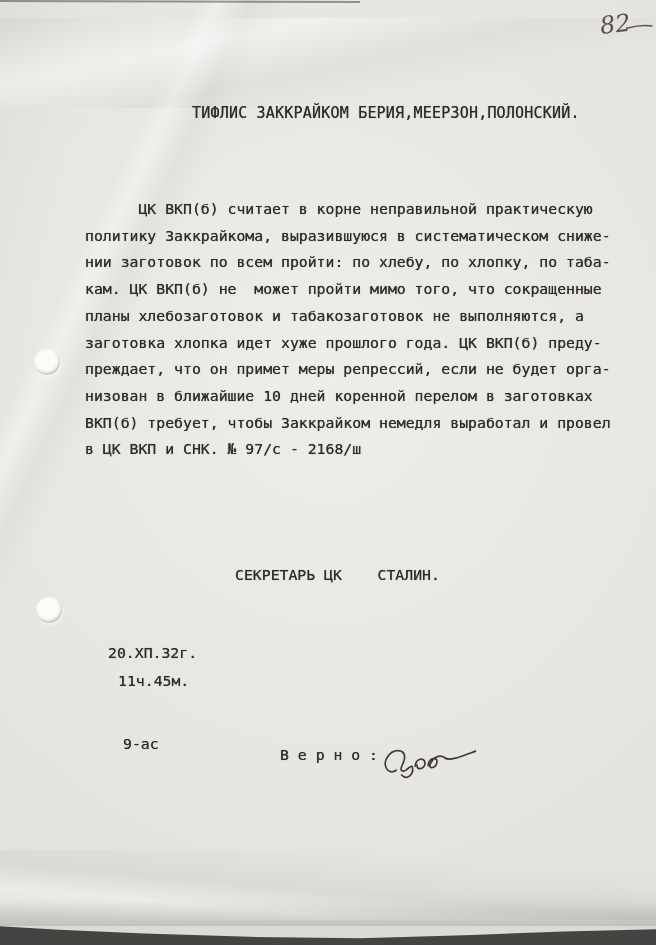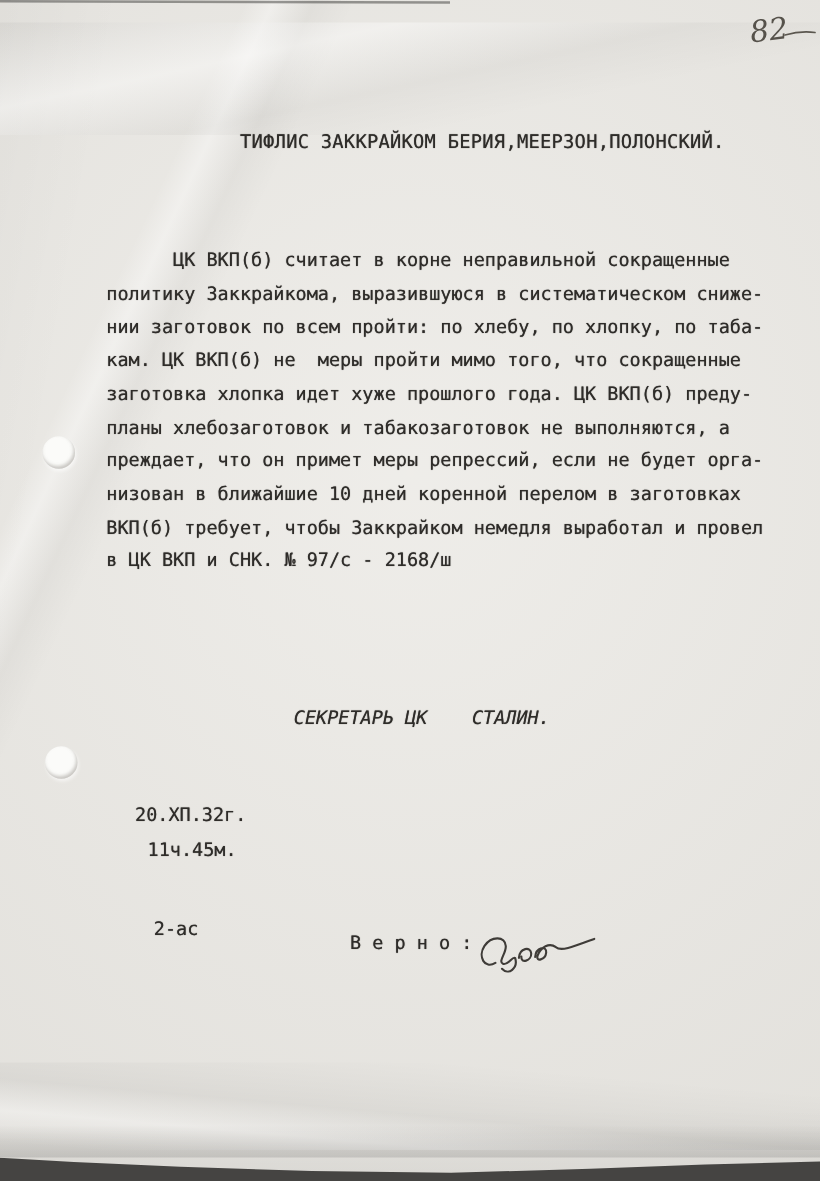--- a/index.html
+++ b/index.html
@@ -32,21 +32,21 @@
     background:rgba(40,40,38,.45);transform:rotate(.15deg);transform-origin:left top;}
   .bottom-band{position:absolute;left:0;top:921px;width:656px;height:24px;background:var(--edge);
     clip-path:polygon(0 22%, 9% 36%, 22% 52%, 38% 66%, 55% 72%, 72% 58%, 86% 44%, 100% 34%, 100% 100%, 0 100%);}
   .bottom-shade{position:absolute;left:0;top:900px;width:656px;height:26px;
     background:linear-gradient(0deg, rgba(0,0,0,.12), rgba(0,0,0,0));}
 
   .typed{white-space:pre;text-shadow:0 0 .7px rgba(35,33,30,.8);}
   .header-line{position:absolute;left:192px;top:104px;font-size:15px;letter-spacing:.2px;}
   .body-block{position:absolute;left:85px;top:196px;width:545px;font-size:14.8px;line-height:26.7px;}
   .body-block .line{white-space:pre;text-shadow:0 0 .7px rgba(35,33,30,.8);}
-  .secretary-line{position:absolute;left:235px;top:566px;font-size:14.8px;font-style:italic;}
+  .secretary-line{position:absolute;left:235px;top:566px;font-size:14.8px;}
   .date-line{position:absolute;left:108px;top:644px;font-size:14.8px;}
   .time-line{position:absolute;left:118px;top:672px;font-size:14.8px;}
   .verno-row{position:absolute;left:280px;top:706px;font-size:14.8px;display:flex;align-items:flex-start;margin-top:40px;}
   .ref-line{position:absolute;left:123px;top:735px;font-size:14.8px;}
 
   .sig-svg{margin-left:2px;margin-top:-4px;transform:rotate(-3deg);}
   .pagenum-svg{position:absolute;left:595px;top:8px;}
 
   .hole{position:absolute;width:26px;height:26px;border-radius:50%;
     background:radial-gradient(circle at 45% 40%, #fbfbf9 55%, #f1efec 75%, rgba(200,198,192,.6) 100%);
@@ -64,26 +64,26 @@
   <div class="top-edge-line"></div>
 
   <svg class="pagenum-svg" width="58" height="40" viewBox="0 0 58 40">
     <text x="6" y="26" transform="rotate(-7 6 26)" font-family="DejaVu Serif, serif" font-style="italic" font-size="24" fill="#56524b">82</text>
     <path d="M33 20 C40 18 50 17 57 18" stroke="#5b574f" stroke-width="1.4" fill="none" stroke-linecap="round"></path>
   </svg>
 
   <div class="typed header-line">ТИФЛИС ЗАККРАЙКОМ БЕРИЯ,МЕЕРЗОН,ПОЛОНСКИЙ.</div>
 
   <div class="body-block">
-      <div class="line">      ЦК ВКП(б) считает в корне неправильной сокращенные</div>
+      <div class="line">      ЦК ВКП(б) считает в корне неправильной практическую</div>
       <div class="line">политику Заккрайкома, выразившуюся в систематическом сниже-</div>
       <div class="line">нии заготовок по всем пройти: по хлебу, по хлопку, по таба-</div>
-      <div class="line">кам. ЦК ВКП(б) не  меры пройти мимо того, что сокращенные</div>
+      <div class="line">кам. ЦК ВКП(б) не  может пройти мимо того, что сокращенные</div>
+      <div class="line">планы хлебозаготовок и табакозаготовок не выполняются, а</div>
       <div class="line">заготовка хлопка идет хуже прошлого года. ЦК ВКП(б) преду-</div>
-      <div class="line">планы хлебозаготовок и табакозаготовок не выполняются, а</div>
       <div class="line">преждает, что он примет меры репрессий, если не будет орга-</div>
       <div class="line">низован в ближайшие 10 дней коренной перелом в заготовках</div>
       <div class="line">ВКП(б) требует, чтобы Заккрайком немедля выработал и провел</div>
       <div class="line">в ЦК ВКП и СНК. № 97/с - 2168/ш</div>
     </div>
 
   <div class="typed secretary-line">СЕКРЕТАРЬ ЦК    СТАЛИН.</div>
 
   <div class="typed date-line">20.ХП.32г.</div>
 
@@ -91,20 +91,20 @@
 
   <div class="verno-row">
     <span class="typed">В е р н о :</span>
     <svg class="sig-svg" width="120" height="42" viewBox="0 0 120 42" role="img" aria-label="Сдова">
       <path d="M16 26 C7 31 2 20 8 12 C14 4 25 5 25 13 C25 19 18 25 22 27 C26 29 30 21 32 23 C34 31 26 37 21 31" stroke="#3f3c38" stroke-width="1.7" fill="none" stroke-linecap="round"></path>
       <path d="M35 23 C36 15 45 14 45 20 C45 26 36 28 37 22" stroke="#3f3c38" stroke-width="1.7" fill="none" stroke-linecap="round"></path>
       <path d="M48 23 C49 15 58 14 57 20 C56 26 48 27 50 22 C53 15 60 12 65 16 C69 20 80 16 96 11" stroke="#3f3c38" stroke-width="1.7" fill="none" stroke-linecap="round"></path>
     </svg>
   </div>
 
-  <div class="typed ref-line">2-ас</div>
+  <div class="typed ref-line">9-ас</div>
 
   <div class="hole hole-1"></div>
   <div class="hole hole-2"></div>
 
   <div class="bottom-shade"></div>
   <div class="bottom-band"></div>
 </div>
 
 </body></html>

